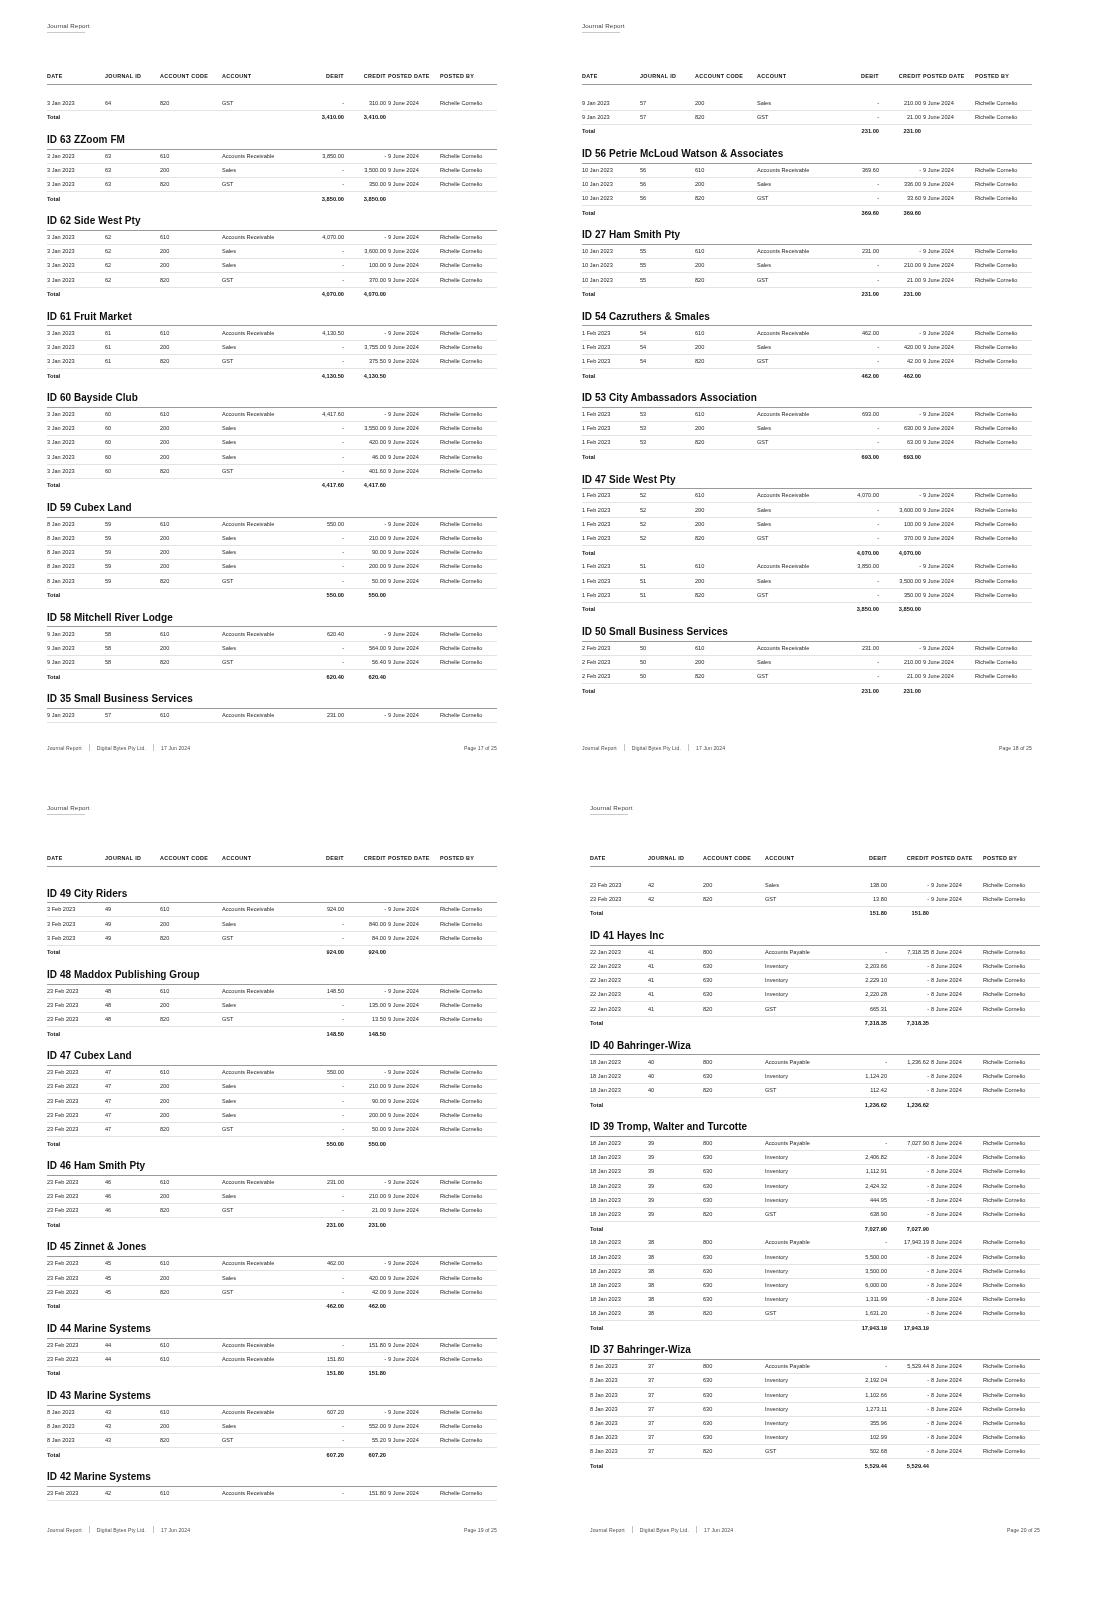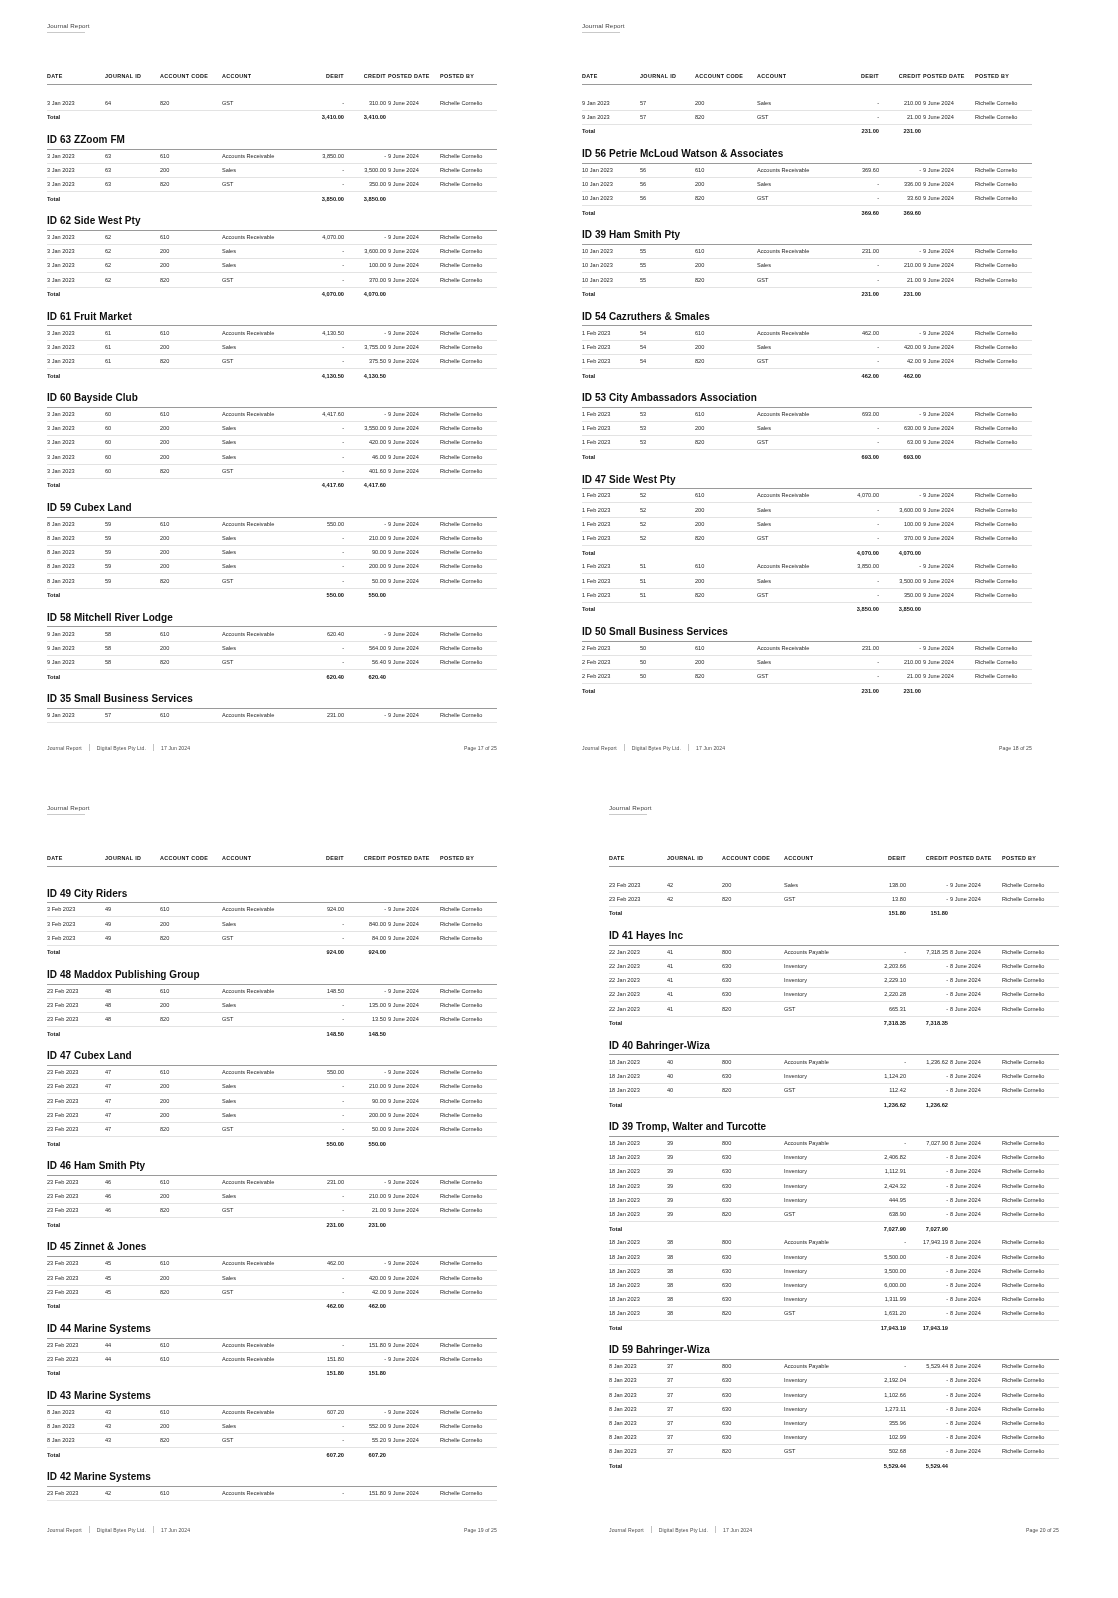--- a/index.html
+++ b/index.html
@@ -22,21 +22,21 @@
   .page {
     position: absolute;
     width: 535px;
     height: 770px;
     background: #ffffff;
     overflow: hidden;
   }
   .page.p1 { left: 0px;   top: 0px; }
   .page.p2 { left: 535px; top: 0px; }
   .page.p3 { left: 0px;   top: 782px; padding-left: 35px; }
-  .page.p4 { left: 562px; top: 782px; }
+  .page.p4 { left: 543px; top: 782px; }
 
   .page-inner {
     position: absolute;
     left: 47px;
     top: 22px;
     width: 450px;
   }
 
   .brand {
     font-size: 6.2px;
@@ -625,21 +625,21 @@
     <td>Total</td>
     <td></td>
     <td></td>
     <td></td>
     <td class="num">369.60</td>
     <td class="num">369.60</td>
     <td></td>
     <td></td>
   </tr>
             <tr class="group">
-    <td colspan="8"><span class="group-title">ID 39 Ham Smith Pty</span></td>
+    <td colspan="8"><span class="group-title">ID 27 Ham Smith Pty</span></td>
   </tr>
             <tr class="data-row">
     <td>10 Jan 2023</td>
     <td>55</td>
     <td>610</td>
     <td class="acct">Accounts Receivable</td>
     <td class="num">231.00</td>
     <td class="num">-</td>
     <td>9 June 2024</td>
     <td>Richelle Cornelio</td>
@@ -1581,21 +1581,21 @@
     <td>Total</td>
     <td></td>
     <td></td>
     <td></td>
     <td class="num">17,943.19</td>
     <td class="num">17,943.19</td>
     <td></td>
     <td></td>
   </tr>
             <tr class="group">
-    <td colspan="8"><span class="group-title">ID 59 Bahringer-Wiza</span></td>
+    <td colspan="8"><span class="group-title">ID 37 Bahringer-Wiza</span></td>
   </tr>
             <tr class="data-row">
     <td>8 Jan 2023</td>
     <td>37</td>
     <td>800</td>
     <td class="acct">Accounts Payable</td>
     <td class="num">-</td>
     <td class="num">5,529.44</td>
     <td>8 June 2024</td>
     <td>Richelle Cornelio</td>

